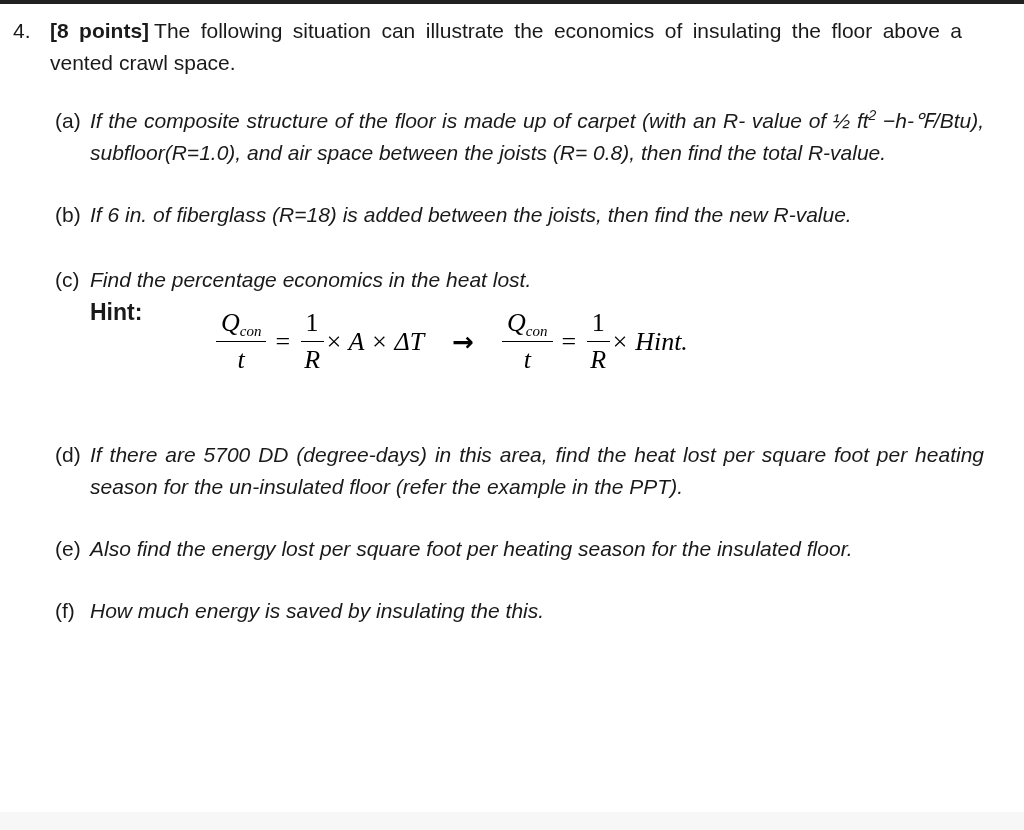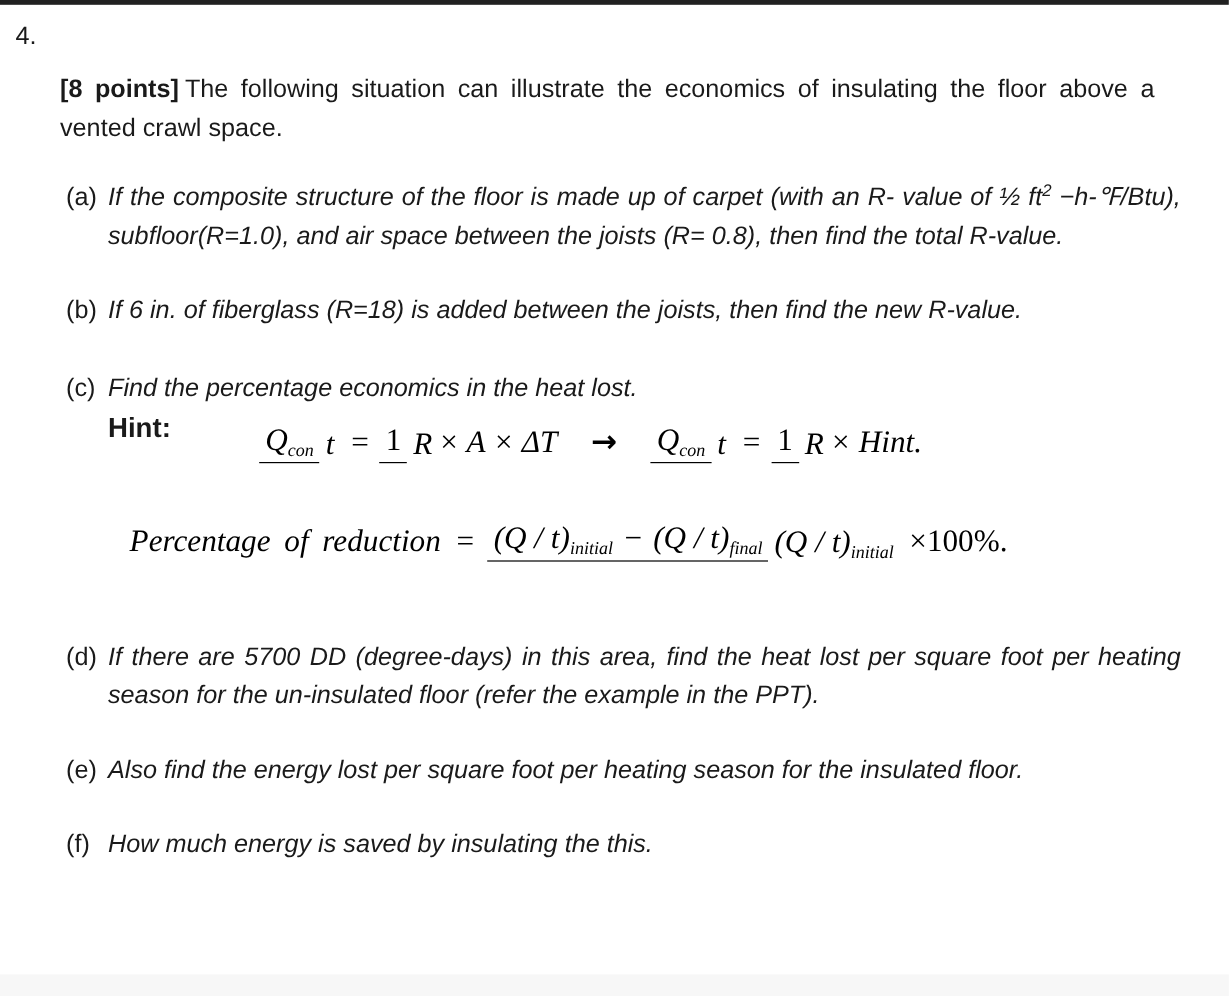--- a/index.html
+++ b/index.html
@@ -24,21 +24,21 @@
   }
   .content {
     position: absolute; top: 4px; left: 0;
     padding: 11px 0 0 13px;
   }
   .problem { display: flex; }
   .problem-number {
     width: 37px; flex-shrink: 0;
     font-size: 21px; line-height: 32px;
   }
-  .problem-body { width: 934px; margin-top: 44px; }
+  .problem-body { width: 934px; }
   .intro {
     margin: 0; width: 912px;
     font-size: 21px; line-height: 32px;
     text-align: justify;
   }
   .intro b { margin-right: 5px; }
   .part { display: flex; margin-left: 5px; }
   .part-label {
     width: 35px; flex-shrink: 0;
     font-size: 21px; line-height: 32px;
@@ -68,22 +68,22 @@
     font-family: "Liberation Serif", serif;
     font-style: italic;
     font-size: 26px;
     color: #000;
     display: flex;
     align-items: center;
   }
   .hint-formula { margin-left: 76px; margin-top: 12px; }
   .pct-formula { margin-left: 18px; margin-top: 48px; }
   .frac {
-    display: inline-flex; flex-direction: row;
-    align-items: flex-start; text-align: center;
+    display: inline-flex; flex-direction: column;
+    align-items: center; text-align: center;
   }
   .frac .num {
     border-bottom: 1.6px solid #000;
     padding: 0 5px 3px;
     white-space: nowrap;
   }
   .frac .den { padding: 3px 5px 0; white-space: nowrap; }
   .formula sub {
     font-size: 15px; line-height: 0;
     vertical-align: -5px;
@@ -153,28 +153,20 @@
               </span>
               <span class="op upright">=</span>
               <span class="frac">
                 <span class="num upright">1</span>
                 <span class="den">R</span>
               </span>
               <span class="expr">× Hint.</span>
             </div>
           </div>
 
-          <div class="formula pct-formula">
-            <span class="pct-label">Percentage of reduction =</span>
-            <span class="frac">
-              <span class="num"><span>(Q / t)</span><sub>initial</sub><span class="minus">−</span><span>(Q / t)</span><sub>final</sub></span>
-              <span class="den"><span>(Q / t)</span><sub>initial</sub></span>
-            </span>
-            <span class="times100 upright">×100%.</span>
-          </div>
         </div>
       </div>
 
       <div class="part part-d">
         <div class="part-label">(d)</div>
         <div class="part-body">
           <p class="part-text">If there are 5700 DD (degree-days) in this area, find the heat lost per square foot per heating season for the un-insulated floor (refer the example in the PPT).</p>
         </div>
       </div>
 

